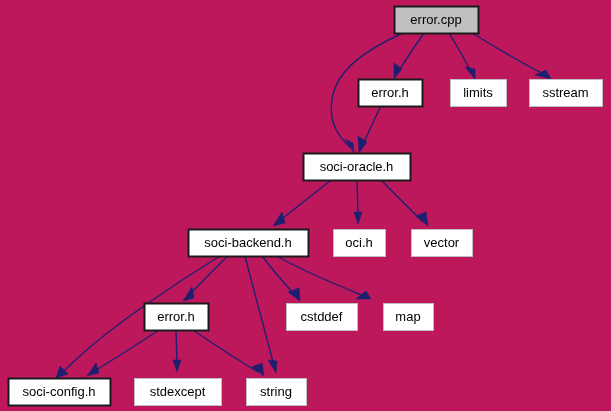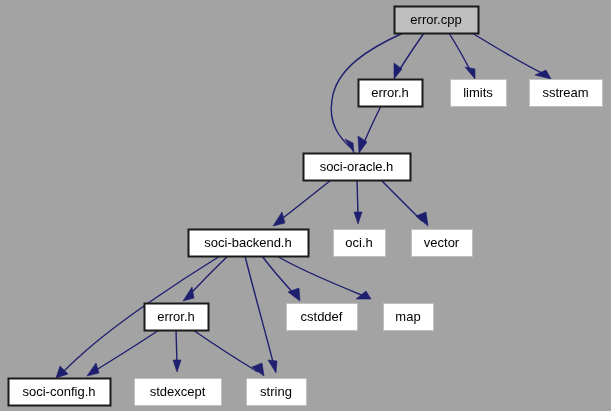--- a/index.html
+++ b/index.html
@@ -4,21 +4,21 @@
 <style>
   html, body {
     margin: 0;
     padding: 0;
     background: #ffffff;
   }
   #graph-root {
     position: relative;
     width: 611px;
     height: 411px;
-    background: #a3a3a3;
+    background: #be185d;
     font-family: "Liberation Sans", sans-serif;
     overflow: hidden;
   }
   svg.graph-canvas {
     position: absolute;
     top: 0;
     left: 0;
     width: 611px;
     height: 411px;
     display: block;

